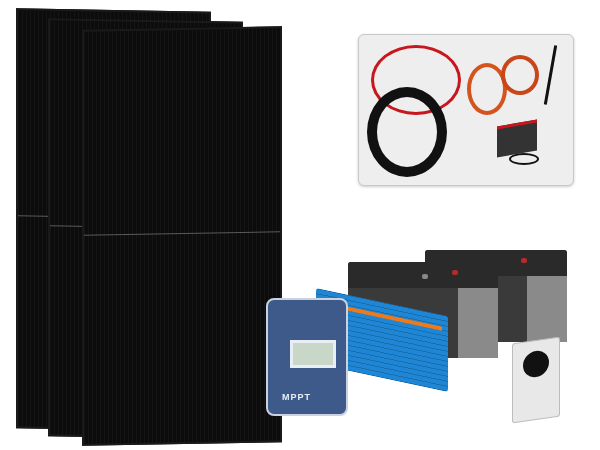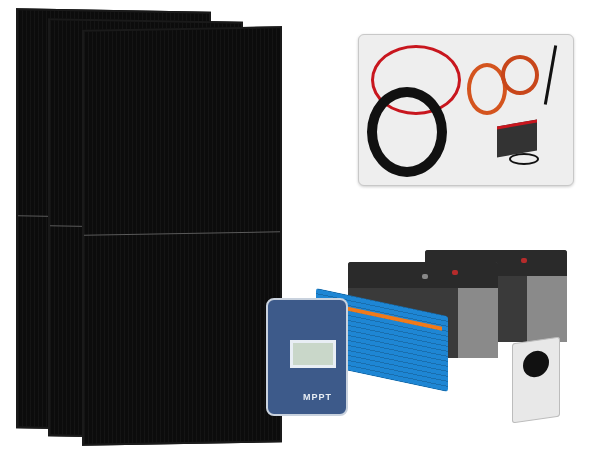--- a/index.html
+++ b/index.html
@@ -8,21 +8,21 @@
   .panel{background:#0c0c0c;border:2px solid #1a1a1a;box-sizing:border-box;
     background-image:repeating-linear-gradient(90deg,rgba(255,255,255,0.035) 0 1px,transparent 1px 4px);}
   .panel .seam{position:absolute;left:0;right:0;height:1px;background:#5a5a5a;}
   .kit-box{border:1px solid #c8c8c8;border-radius:6px;background:#eeeeee;box-shadow:0 1px 3px rgba(0,0,0,0.2);}
   .battery{background:#3a3a3a;border-radius:3px;}
   .battery .lid{position:absolute;left:0;right:0;top:0;height:26px;background:#2a2a2a;border-radius:3px 3px 0 0;}
   .battery .side{position:absolute;right:0;top:26px;bottom:0;width:40px;background:#8a8a8a;}
   .battery .term{position:absolute;width:6px;height:5px;border-radius:2px;}
   .ctrl{background:#3d5a8a;border-radius:8px;border:2px solid #c9d2de;box-sizing:border-box;}
   .ctrl .lcd{position:absolute;left:22px;top:40px;width:40px;height:22px;background:#c9d7c9;border:3px solid #e8eef4;}
-  .ctrl .label{position:absolute;left:14px;top:92px;color:#e8eef4;font-size:9px;font-weight:bold;letter-spacing:1px;margin-left:21px;}
+  .ctrl .label{position:absolute;left:14px;top:92px;color:#e8eef4;font-size:9px;font-weight:bold;letter-spacing:1px;}
   .inverter{background:#1e86d4;border-radius:3px;transform:skewY(12deg);
     background-image:repeating-linear-gradient(0deg,rgba(0,0,0,0.18) 0 1px,transparent 1px 5px);}
   .inverter .stripe{position:absolute;left:6px;right:6px;top:12px;height:4px;background:#f07a1a;}
   .isolator{background:#e8e8e8;border:1px solid #bcbcbc;border-radius:3px;}
   .isolator .knob{position:absolute;left:10px;top:10px;width:26px;height:26px;border-radius:50%;background:#111;}
   .cable{position:absolute;border-radius:50%;box-sizing:border-box;}
 </style>
 </head>
 <body>
 

